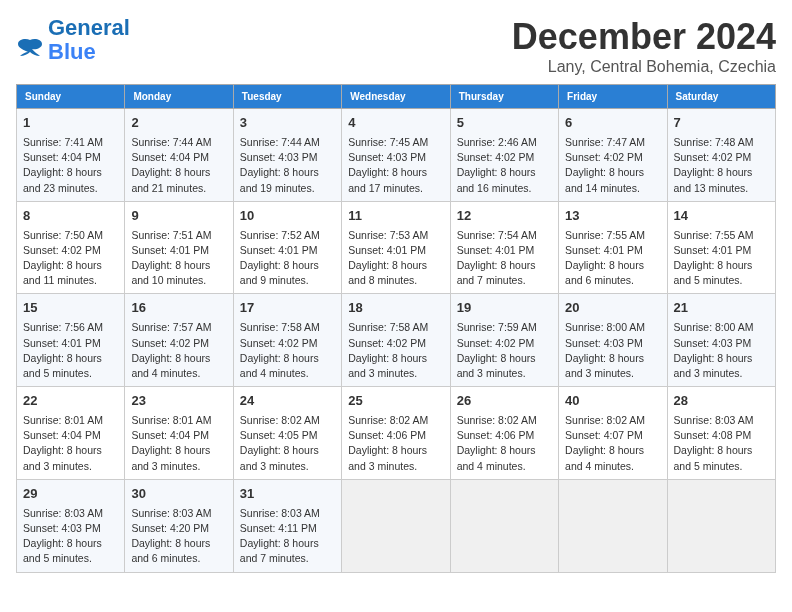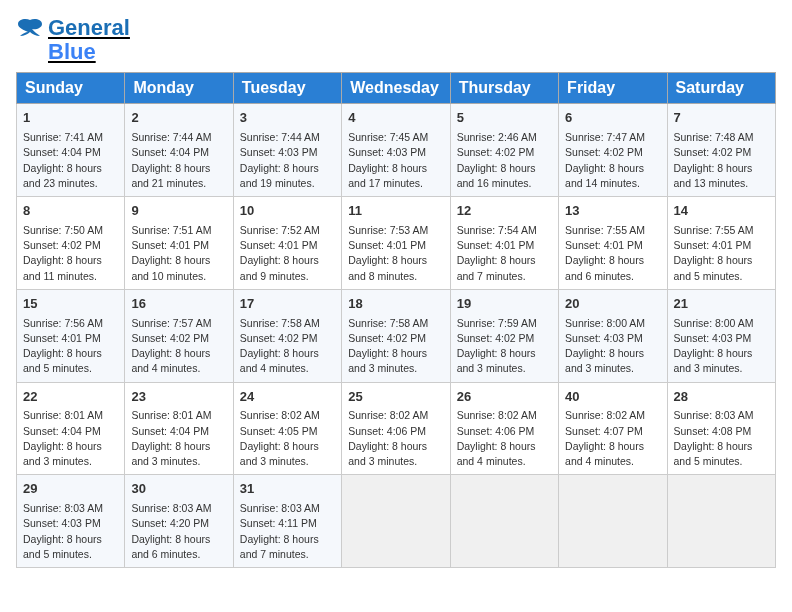--- a/index.html
+++ b/index.html
@@ -11,23 +11,22 @@
       padding: 16px;
     }
     .header {
       display: flex;
       align-items: flex-start;
       justify-content: space-between;
       margin-bottom: 8px;
     }
     .logo {
       display: flex;
-      align-items: flex-start;
+      align-items: flex-end;
       gap: 4px;
-      text-decoration: underline;
     }
     .logo-text {
       font-size: 22px;
       font-weight: bold;
       color: #333;
       line-height: 1.1;
     }
     .logo-text span {
       color: #1a6eb5;
     }
@@ -47,21 +46,21 @@
       font-size: 16px;
       color: #555;
     }
     table {
       width: 100%;
       border-collapse: collapse;
     }
     thead tr th {
       background: #2a7fd4;
       color: #fff;
-      font-size: 16px;
+      font-size: 10px;
       font-weight: bold;
       padding: 6px 8px;
       text-align: left;
       border: 1px solid #aaa;
     }
     tbody tr td {
       border: 1px solid #ccc;
       vertical-align: top;
       padding: 5px 6px;
       width: calc(100% / 7);
@@ -95,20 +94,24 @@
     <div>
       <svg class="logo-bird" viewBox="0 0 28 24" fill="none" xmlns="http://www.w3.org/2000/svg">
         <path d="M14 4 C18 2, 26 3, 26 8 C26 12, 20 14, 16 13 C18 16, 22 18, 24 20 C20 20, 16 18, 14 16 C12 18, 8 20, 4 20 C6 18, 10 16, 12 16 C8 14, 2 12, 2 8 C2 3, 10 2, 14 4Z" fill="#1a6eb5"></path>
       </svg>
     </div>
     <div class="logo-text">
       <div><span>General</span></div>
       <div><span style="color:#3b82f6;">Blue</span></div>
     </div>
   </div>
+  <div class="title-block">
+    <div class="month-title">December 2024</div>
+    <div class="location-title">Lany, Central Bohemia, Czechia</div>
+  </div>
 </div>
 
 <table>
   <thead>
     <tr>
     <th>Sunday</th>
         <th>Monday</th>
         <th>Tuesday</th>
         <th>Wednesday</th>
         <th>Thursday</th>

